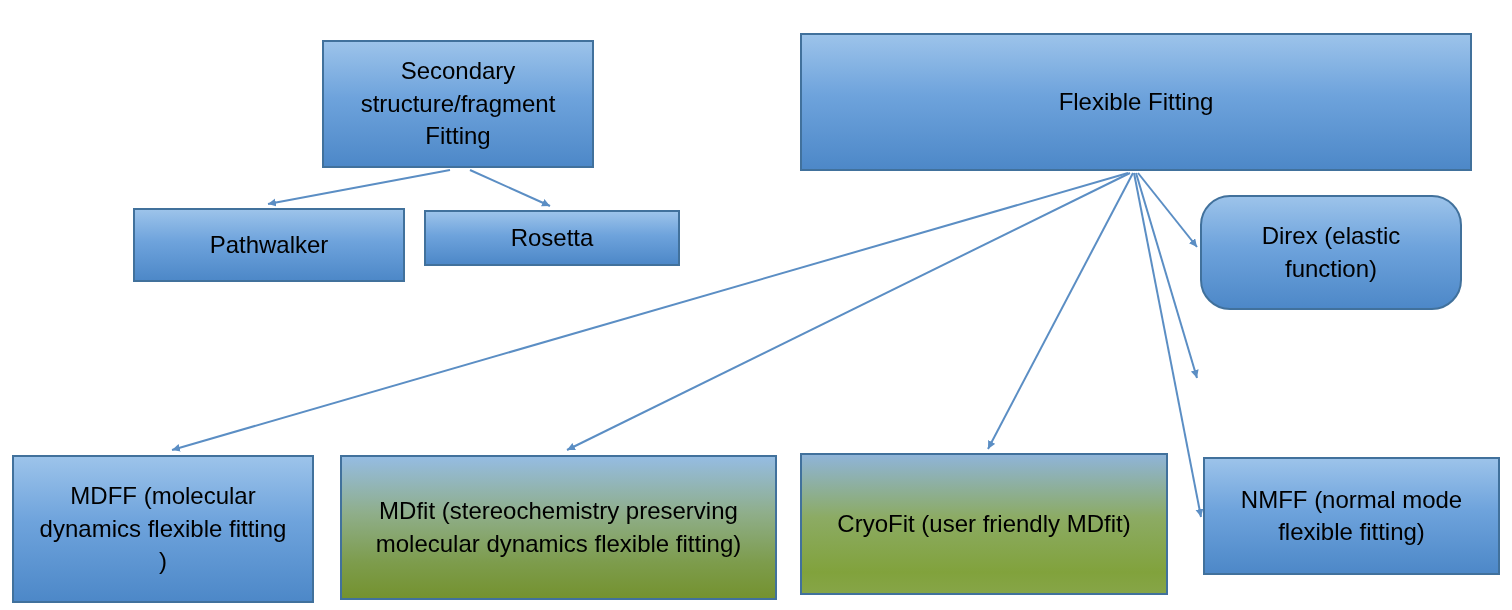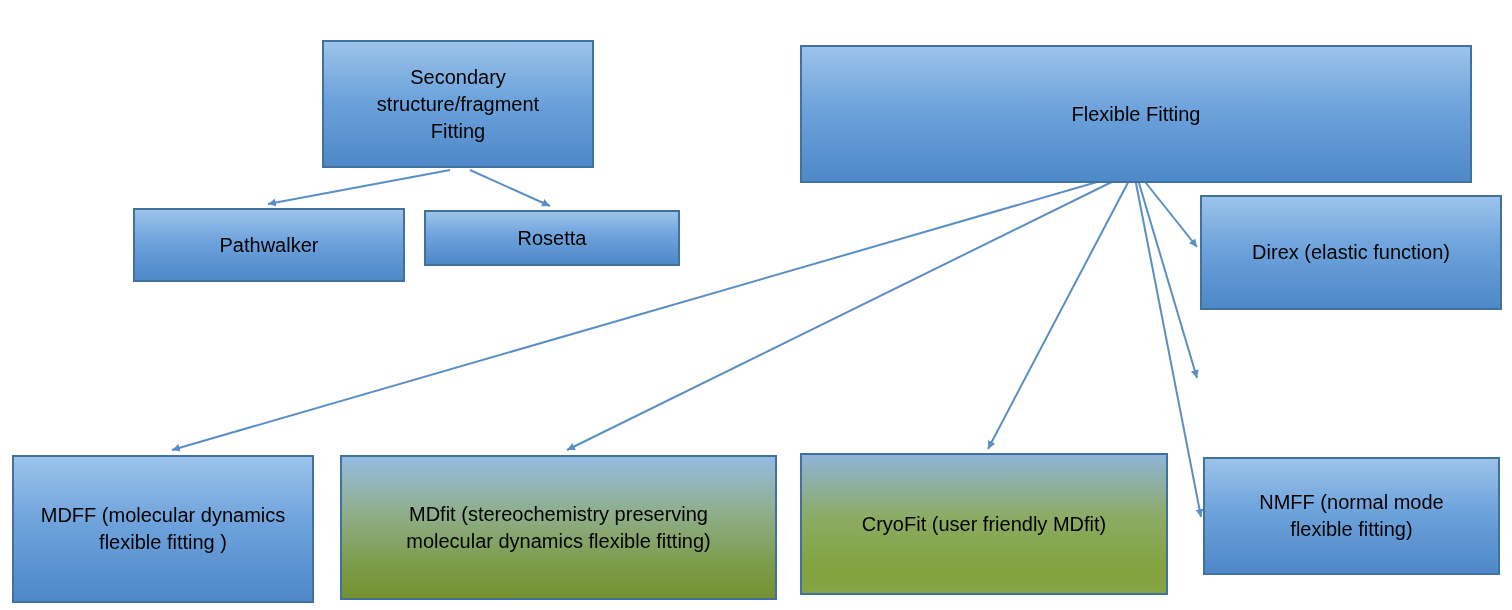--- a/index.html
+++ b/index.html
@@ -16,40 +16,40 @@
     overflow: hidden;
   }
   .node {
     position: absolute;
     box-sizing: border-box;
     display: flex;
     align-items: center;
     justify-content: center;
     text-align: center;
     color: #000000;
-    font-size: 20px;
+    font-size: 24px;
     line-height: 1.35;
     padding: 6px 25px;
     border: 2px solid #41719c;
     background: linear-gradient(180deg, #9cc3ea 0%, #6ea3dc 45%, #4d88c8 100%);
   }
   .node.green-fade {
     background: linear-gradient(180deg, #95bce2 0%, #8fae8a 40%, #7d9c4c 75%, #74922f 100%);
   }
   .node.green-strong {
     background: linear-gradient(180deg, #8fb4d8 0%, #8cab64 45%, #81a23c 85%, #86a547 100%);
   }
 
   
   .n-rigid      { left: 25px;   top: 40px;  width: 262px; height: 126px; }
   .n-secondary  { left: 322px;  top: 40px;  width: 272px; height: 128px; }
-  .n-flexible   { left: 800px;  top: 45px;  width: 672px; height: 138px; text-align: right; }
+  .n-flexible   { left: 800px;  top: 33px;  width: 672px; height: 138px; text-align: right; }
   .n-pathwalker { left: 133px;  top: 208px; width: 272px; height: 74px; }
   .n-rosetta    { left: 424px;  top: 210px; width: 256px; height: 56px; }
-  .n-direx      { left: 1200px; top: 195px; width: 302px; height: 115px; }
+  .n-direx      { left: 1200px; top: 195px; width: 262px; height: 115px; border-radius: 30px; }
   .n-yupscx     { left: 1203px; top: 322px; width: 297px; height: 118px; }
   .n-nmff       { left: 1203px; top: 457px; width: 297px; height: 118px; }
   .n-mdff       { left: 12px;   top: 455px; width: 302px; height: 148px; }
   .n-mdfit      { left: 340px;  top: 455px; width: 437px; height: 145px; justify-content: center; }
   .n-cryofit    { left: 800px;  top: 453px; width: 368px; height: 142px; }
 
   .edges {
     position: absolute;
     left: 0; top: 0;
     width: 1512px;

